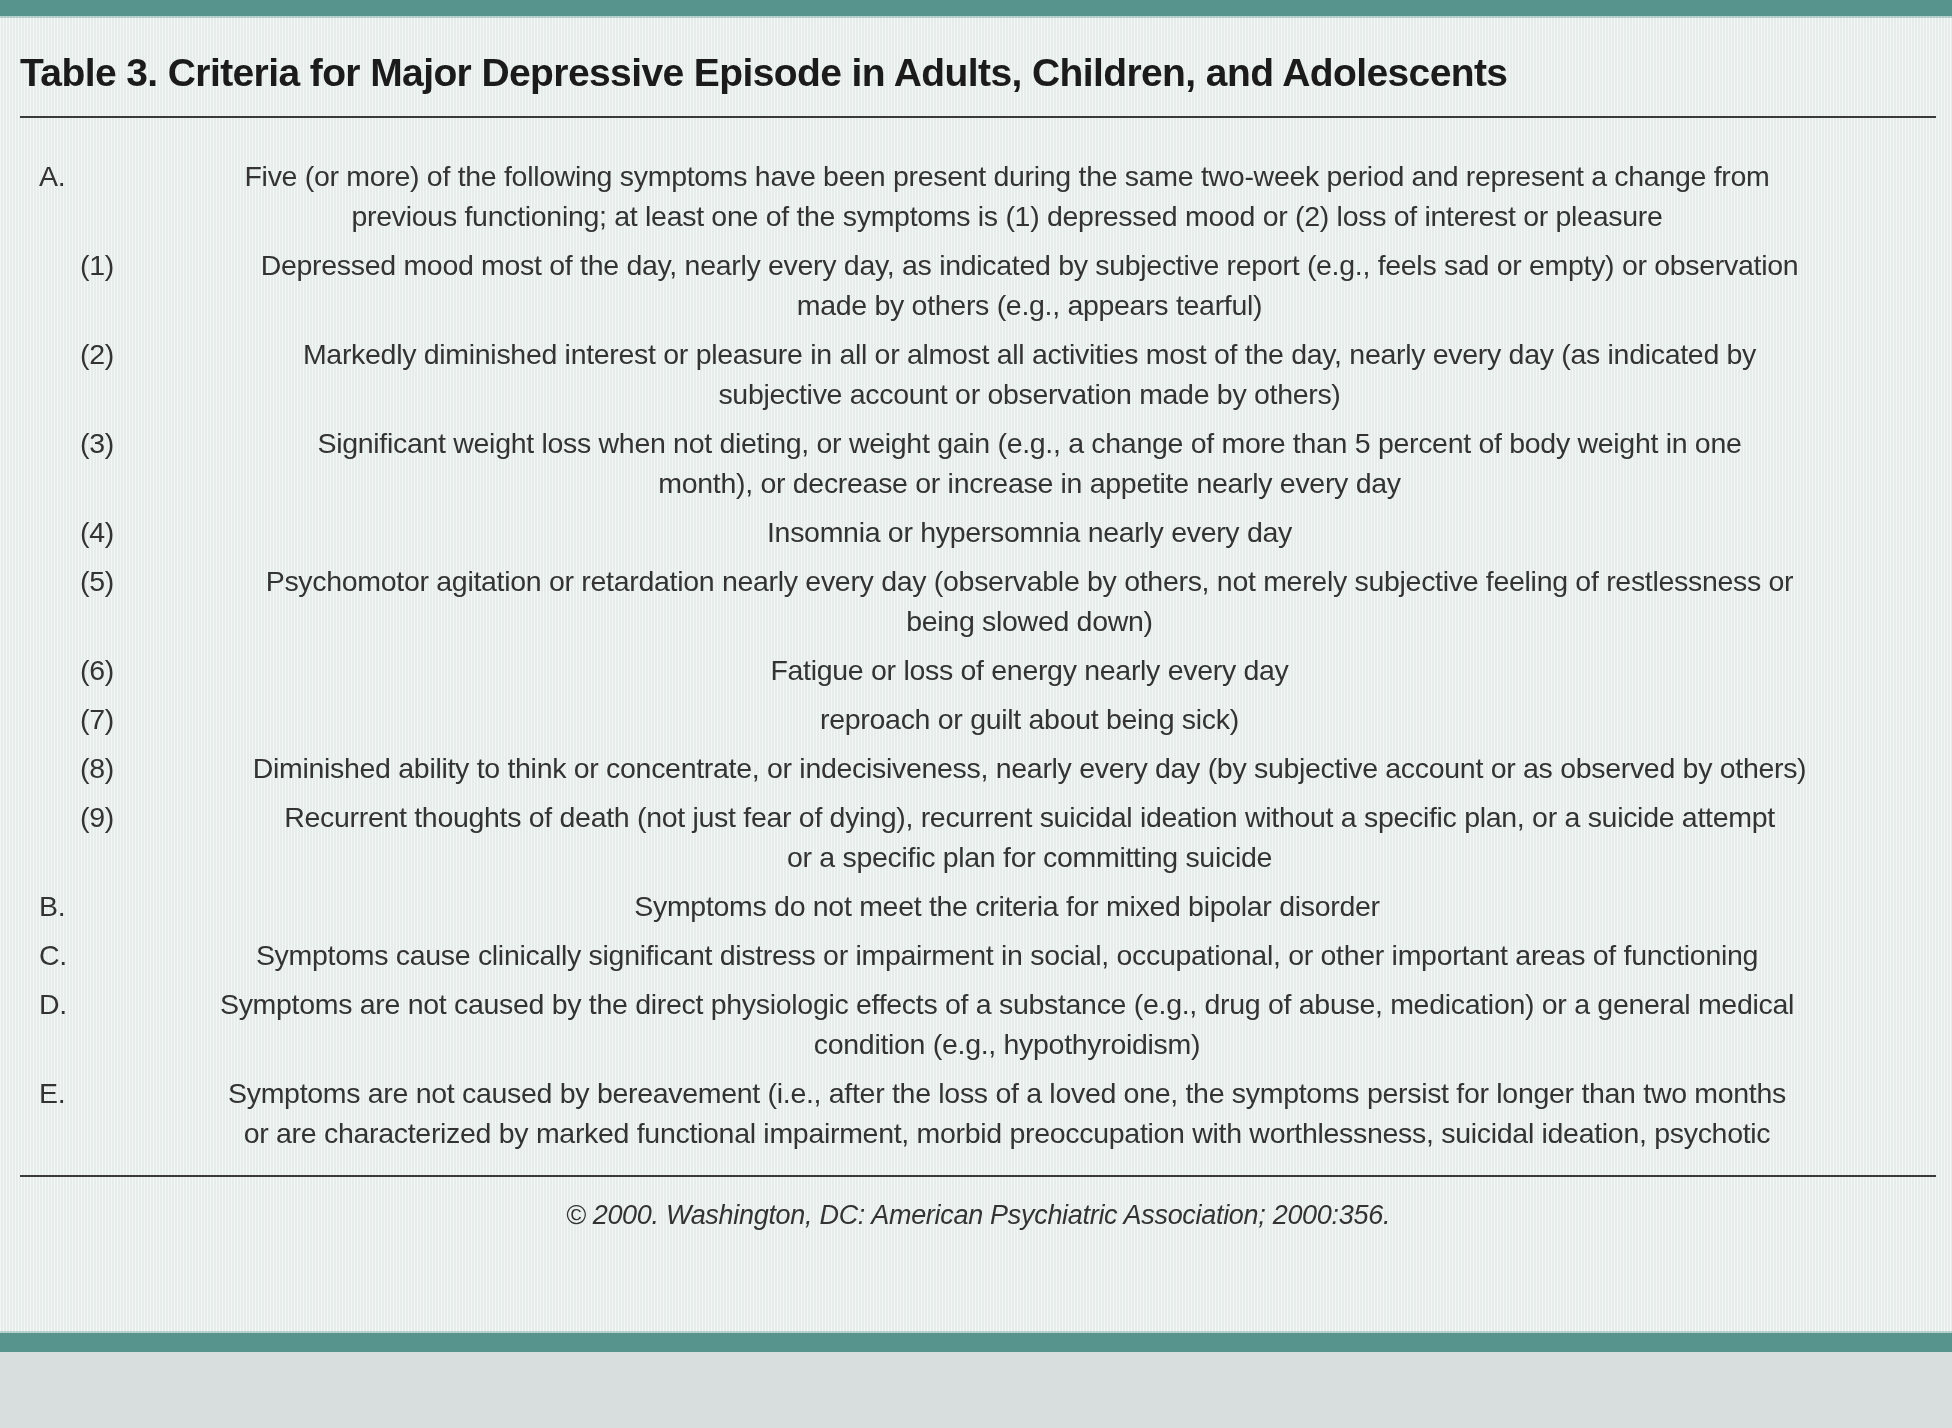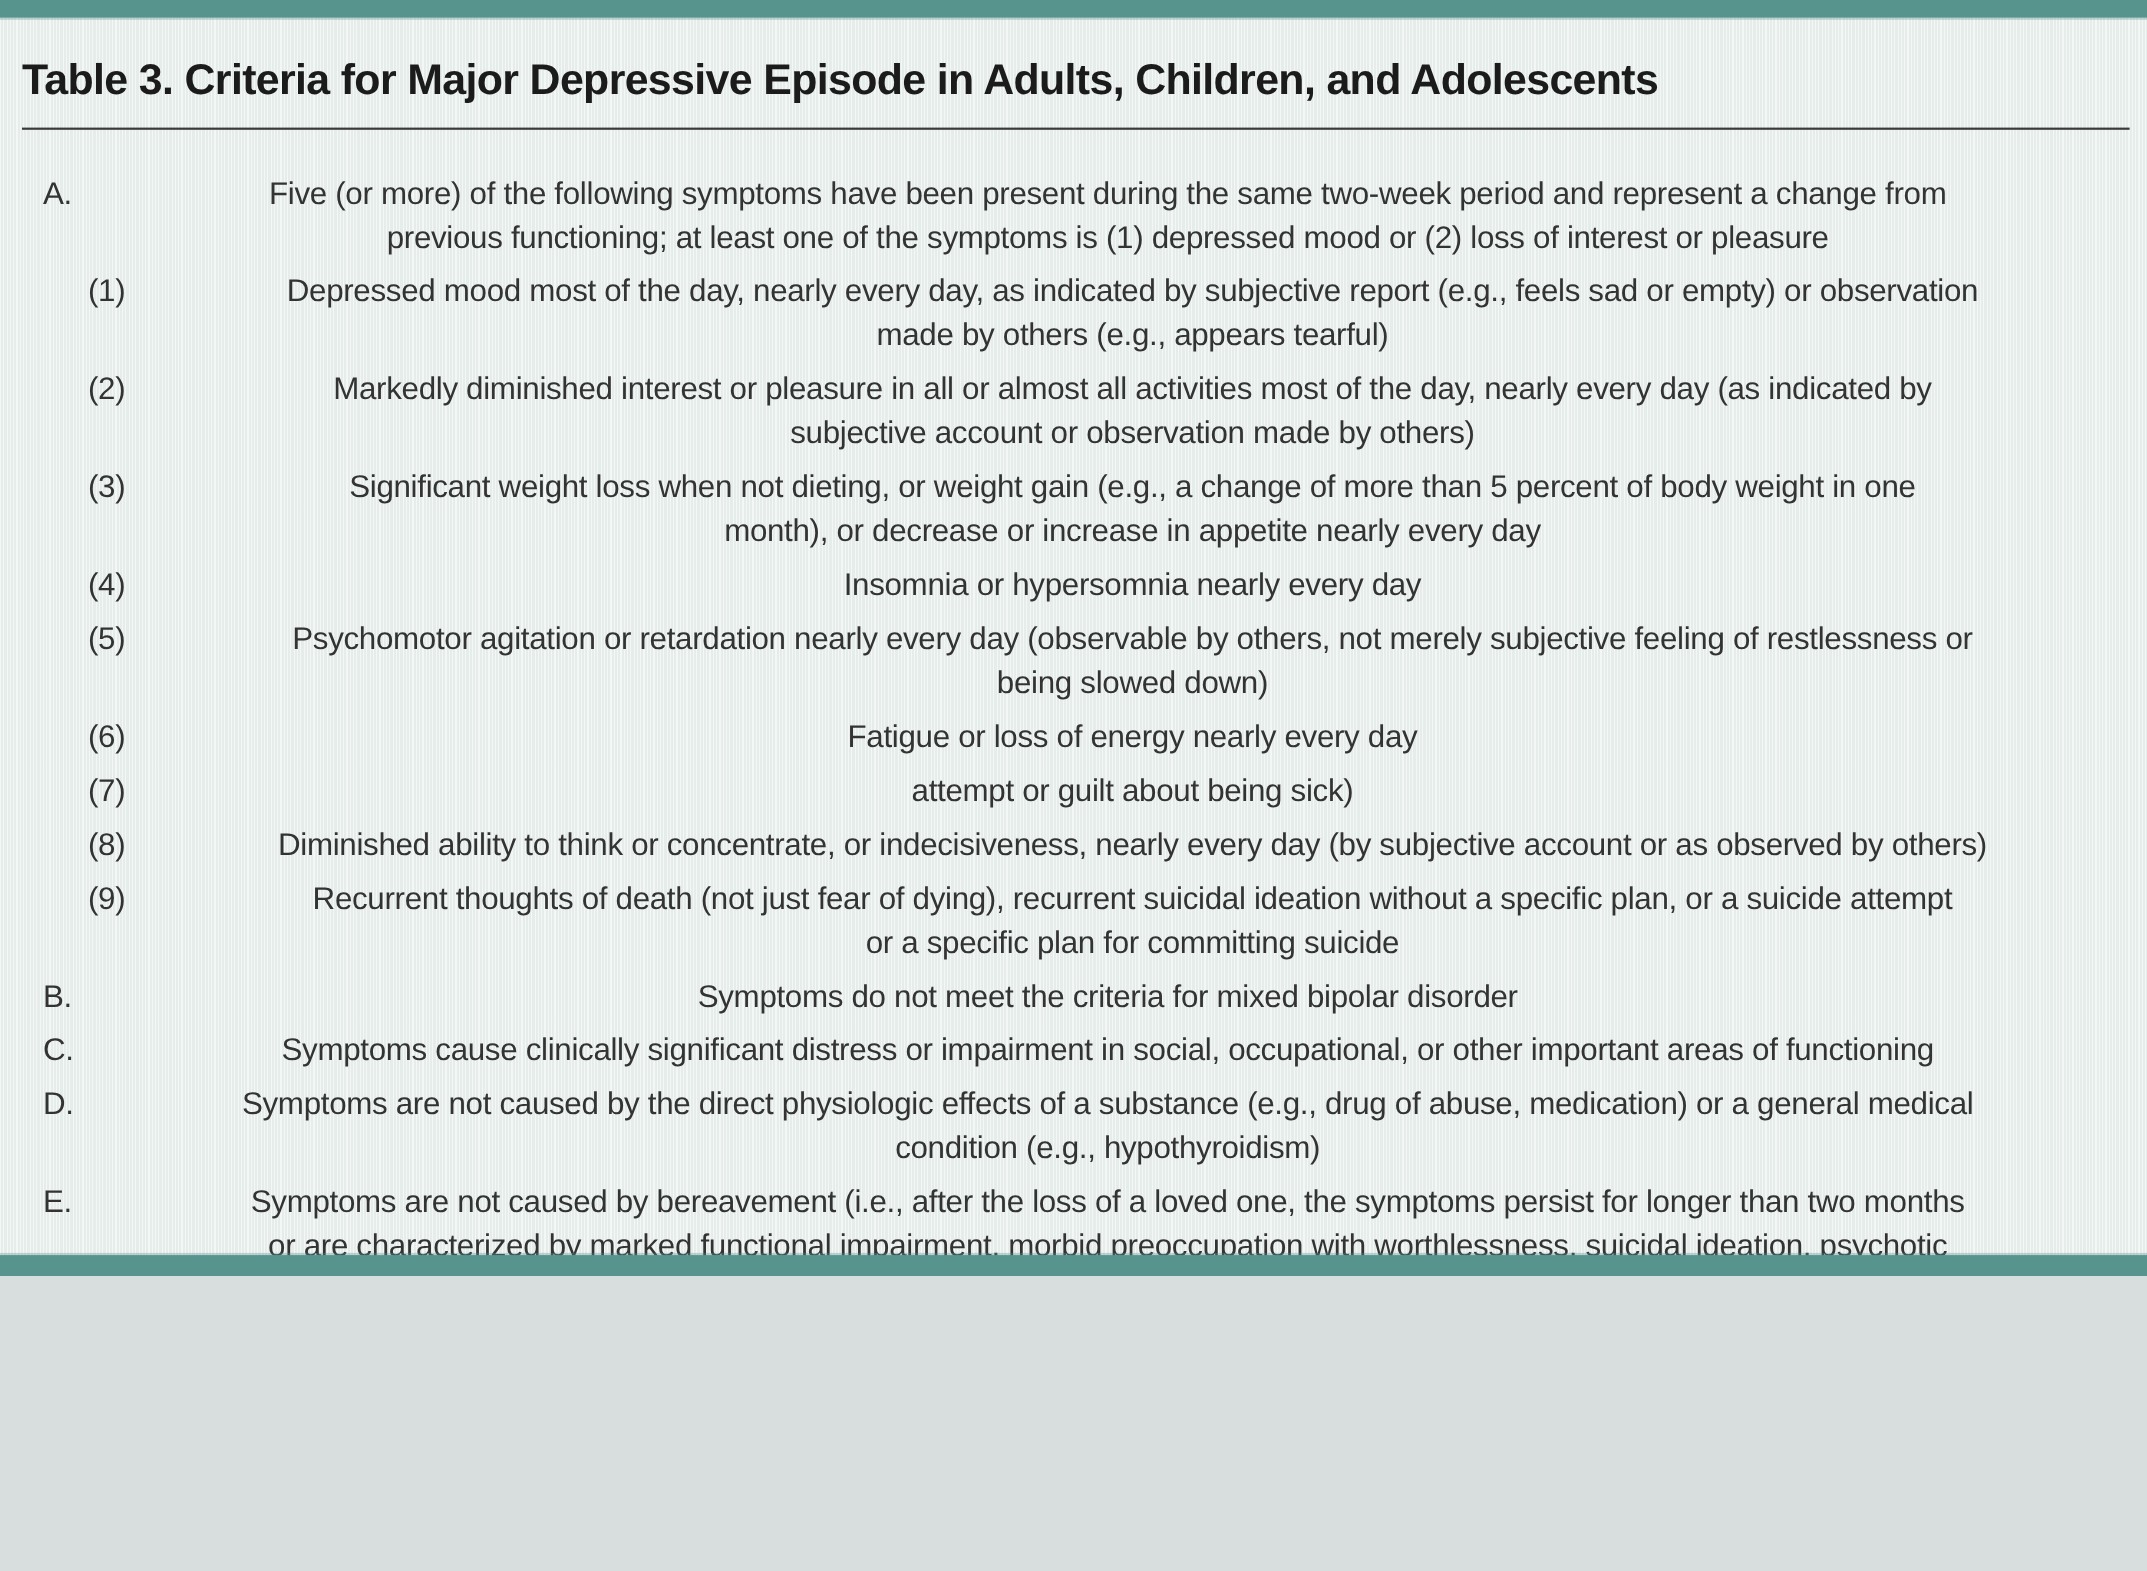--- a/index.html
+++ b/index.html
@@ -4,21 +4,21 @@
 <style>
   html, body {
     margin: 0;
     padding: 0;
     background: #d8dedd;
     font-family: "Liberation Sans", sans-serif;
   }
   .page {
     position: relative;
     width: 1952px;
-    height: 1160px;
+    height: 1352px;
     background-color: #eaf0ee;
     background-image: repeating-linear-gradient(
       90deg,
       rgba(255,255,255,0.45) 0px, rgba(255,255,255,0.45) 1px,
       rgba(215,226,222,0.25) 1px, rgba(215,226,222,0.25) 3px);
     overflow: hidden;
     color: #333333;
   }
   .accent-bar {
     position: absolute;
@@ -129,21 +129,21 @@
         </div>
         <div class="row sub">
           <span class="marker">(6)</span>
           <span class="lines">
             <span class="line">Fatigue or loss of energy nearly every day</span>
           </span>
         </div>
         <div class="row sub">
           <span class="marker">(7)</span>
           <span class="lines">
-            <span class="line">attempt or guilt about being sick)</span>
+            <span class="line">reproach or guilt about being sick)</span>
           </span>
         </div>
         <div class="row sub">
           <span class="marker">(8)</span>
           <span class="lines">
             <span class="line">Diminished ability to think or concentrate, or indecisiveness, nearly every day (by subjective account or as observed by others)</span>
           </span>
         </div>
         <div class="row sub">
           <span class="marker">(9)</span>

